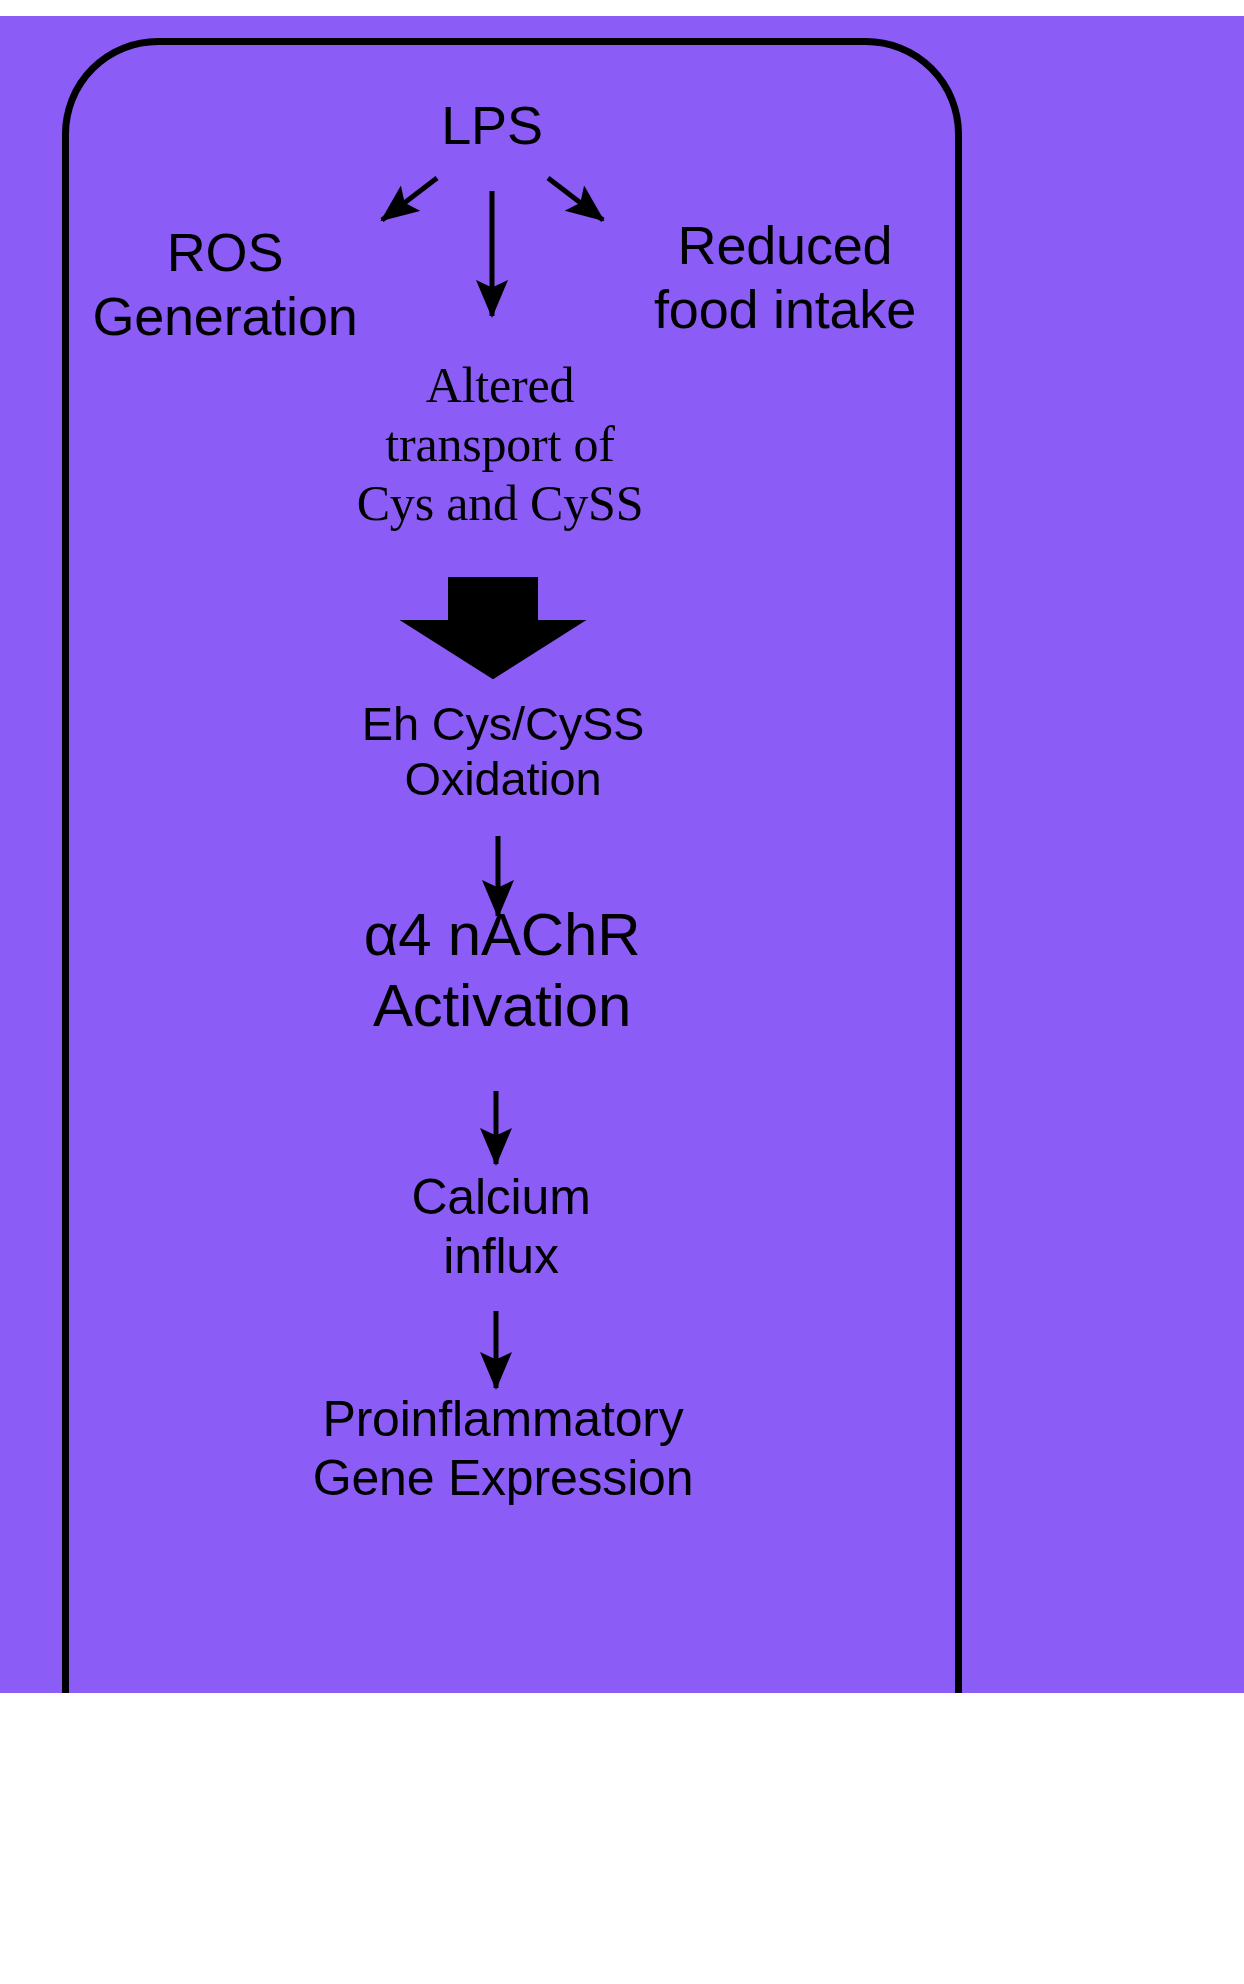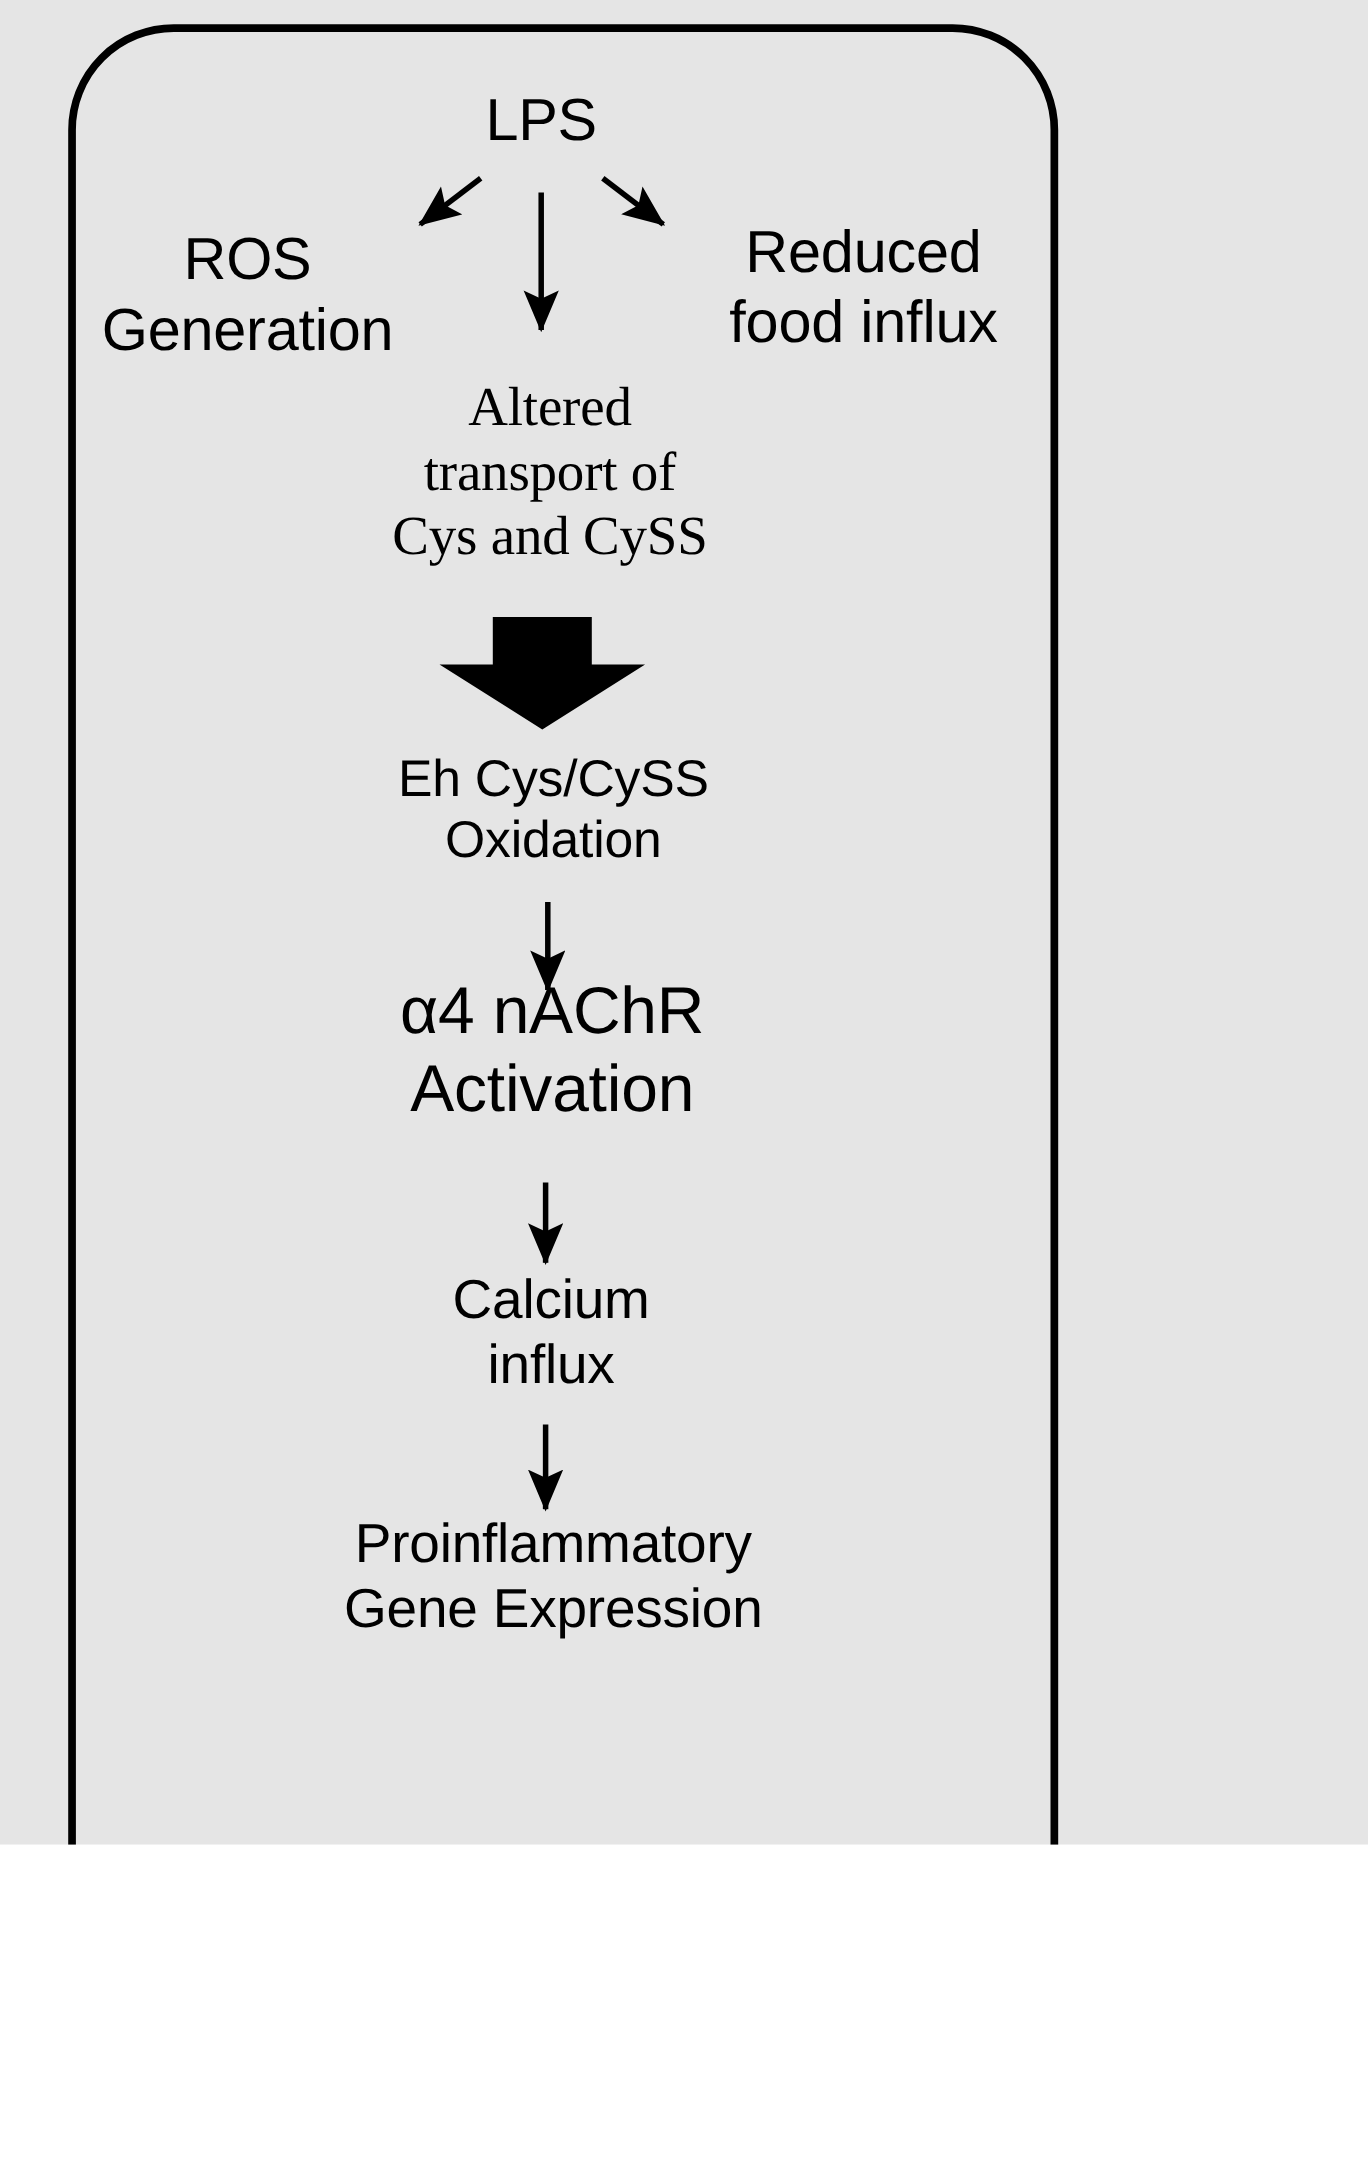--- a/index.html
+++ b/index.html
@@ -7,22 +7,23 @@
     padding: 0;
     background: #ffffff;
   }
   body {
     font-family: "Liberation Sans", sans-serif;
   }
   #canvas {
     position: relative;
     width: 1244px;
     height: 1677px;
-    background: #e5e5e5;
+    background: #8b5cf6;
     overflow: hidden;
+    margin-top: 16px;
   }
   
   .frame {
     position: absolute;
     left: 62px;
     top: 22px;
     width: 900px;
     height: 1920px;
     border: 7px solid #000000;
     border-radius: 96px;
@@ -89,21 +90,21 @@
       <line x1="496" y1="1295" x2="496" y2="1372" stroke="#000000" stroke-width="5" marker-end="url(#head)"></line>
     </g>
   </svg>
 
   <div class="node" style="left:392px; top:78px; width:200px; font-size:54px;">LPS</div>
 
   <div class="node" style="left:60px; top:205px; width:330px; font-size:54px;text-align:center;">ROS
 Generation</div>
 
   <div class="node" style="left:620px; top:198px; width:330px; font-size:54px;">Reduced
-food influx</div>
+food intake</div>
 
   <div class="node" style="left:320px; top:340px; width:360px; font-size:50px;font-family:Liberation Serif, serif;">Altered
 transport of
 Cys and CySS</div>
 
   <div class="node" style="left:318px; top:680px; width:370px; font-size:47px;">Eh Cys/CySS
 Oxidation</div>
 
   <div class="node" style="left:322px; top:884px; width:360px; font-size:60px;">α4 nAChR
 Activation</div>

